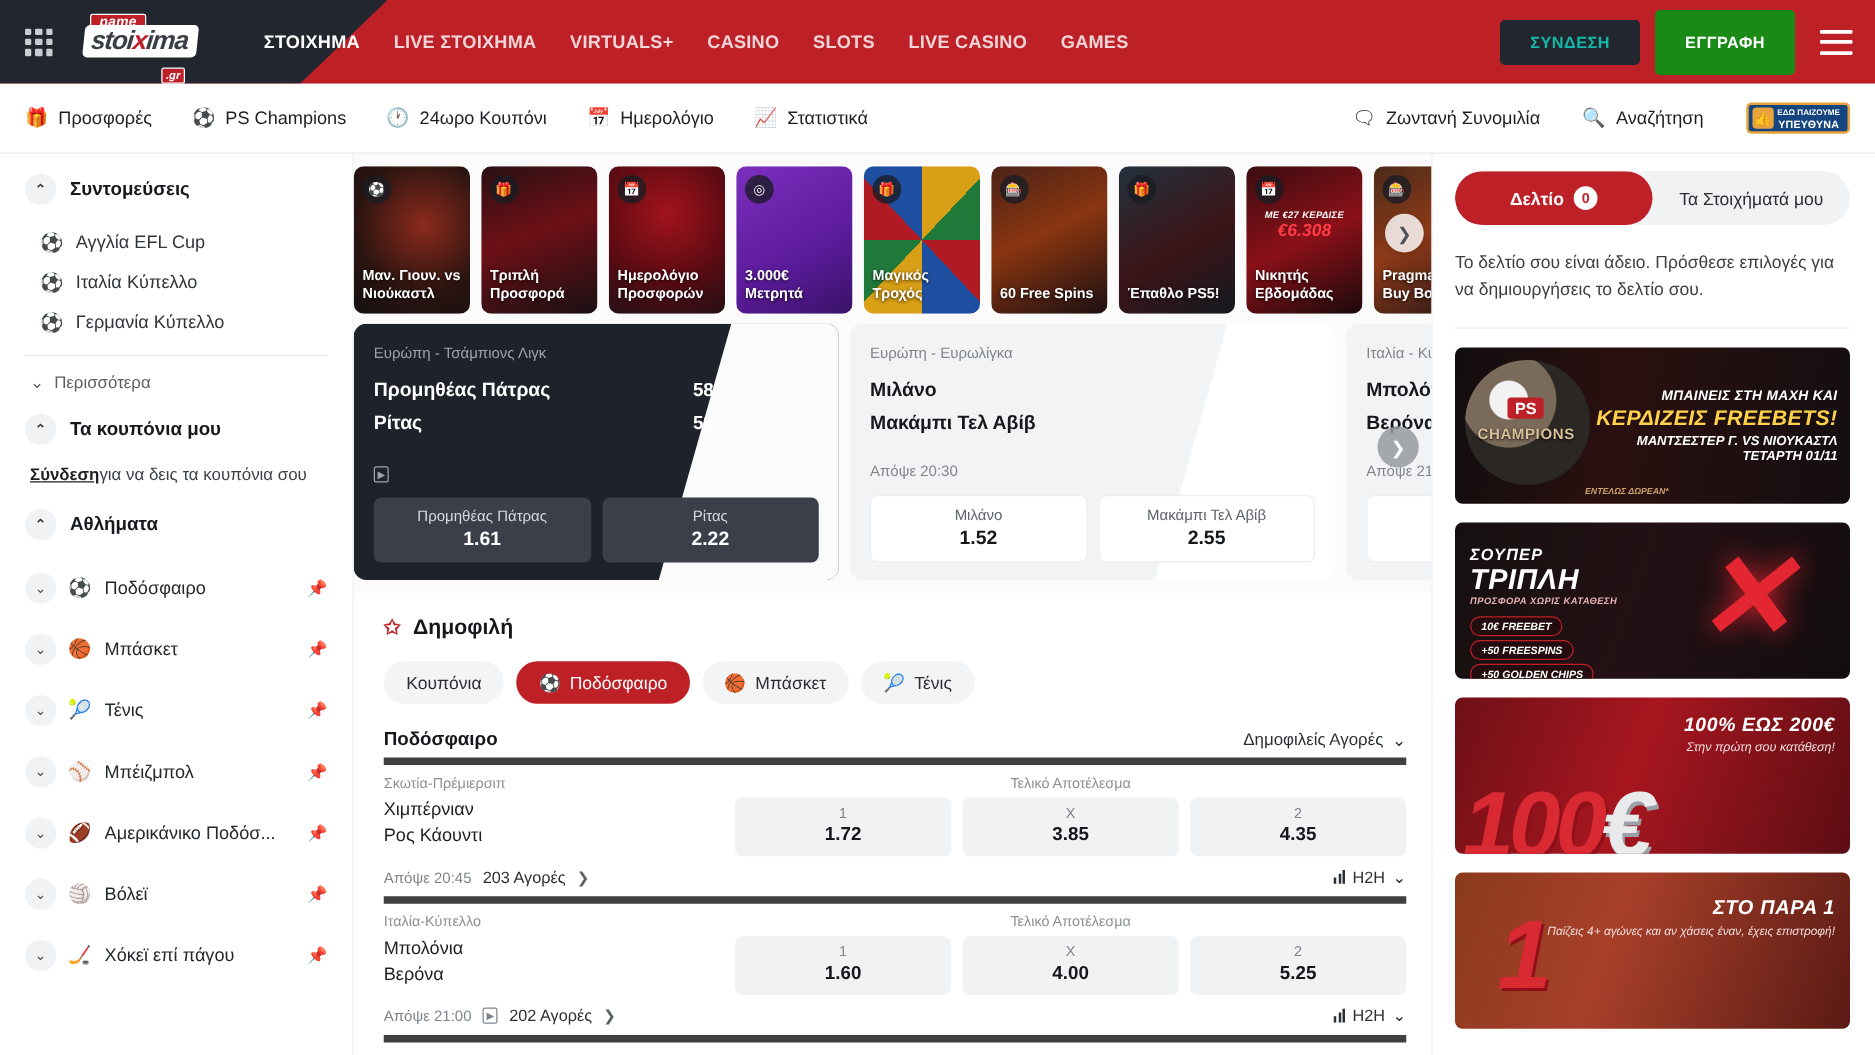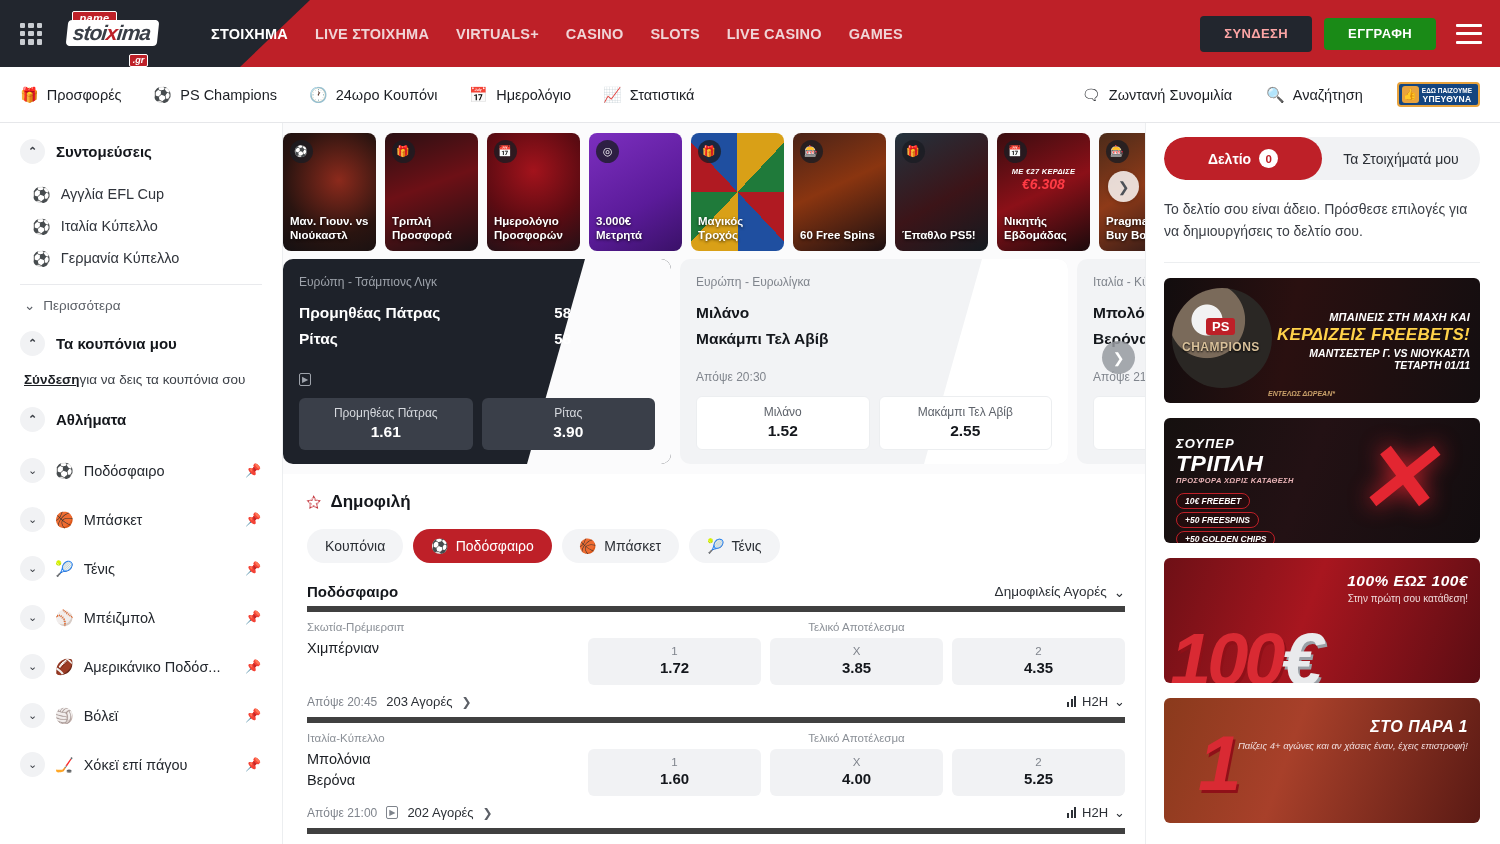--- a/index.html
+++ b/index.html
@@ -67,29 +67,29 @@
     text-decoration: none; letter-spacing: .2px; cursor: pointer;
     white-space: nowrap;
   }
   .mainmenu a.active { color: #ffffff; }
   .mainmenu a.dim { color: #f0d4d6; }
   .topnav-right {
     position: absolute; right: 18px; top: 0; height: 67px;
     display: flex; align-items: center; gap: 12px; z-index: 3;
   }
   .btn-login {
-    background: #22262e; color: #fca5a5; border: none;
+    background: #22262e; color: #14b8a6; border: none;
     font-family: inherit; font-size: 13px; font-weight: bold;
     padding: 0 24px; height: 36px; border-radius: 4px; cursor: pointer;
     letter-spacing: .4px;
   }
   .btn-register {
     background: #1a8a17; color: #fff; border: none;
     font-family: inherit; font-size: 13px; font-weight: bold;
-    padding: 0 24px; height: 32px; border-radius: 4px; cursor: pointer;
+    padding: 0 24px; height: 52px; border-radius: 4px; cursor: pointer;
     letter-spacing: .4px;
   }
   .burger { width: 26px; height: 20px; display:flex; flex-direction:column;
     justify-content:space-between; cursor:pointer; margin-left: 8px; }
   .burger i { height: 3px; background: #fff; border-radius: 1px; display:block; }
 
   
   .subnav {
     height: 56px; background: #fff; border-bottom: 1px solid #e6e7ea;
     display: flex; align-items: center; padding: 0 20px;
@@ -330,21 +330,21 @@
   .tr-3 { font-size:7.5px; color:#e8b3b6; font-weight:bold; font-style:italic; letter-spacing:.4px; margin-bottom:5px;}
   .pill { border:1px solid #BE2028; border-radius:11px; color:#fff; font-size:8.5px;
     font-weight:bold; font-style:italic; padding:2px 8px; margin-top:3px; display:inline-block;
     background: rgba(40,10,12,.6);}
   .bigx { position:absolute; right: 28px; top: 14px; width: 96px; height: 96px; z-index:2;
     color:#e32631; font-size: 96px; font-weight:bold; font-style:italic; line-height:92px;
     text-shadow: 0 0 22px rgba(227,38,49,.9); }
 
   .hundred-text { position:absolute; right:12px; top:14px; text-align:right; z-index:3;}
   .h-1 { font-size: 15.5px; color:#fff; font-weight:bold; font-style:italic; letter-spacing:.5px;}
-  .h-2 { font-size: 10px; color:#f0dcdc; margin-top:3px;}
+  .h-2 { font-size: 10px; color:#f0dcdc; font-style:italic; margin-top:3px;}
   .big100 { position:absolute; left: 6px; bottom: -14px; font-size: 74px; font-weight:bold;
     font-style:italic; color:#d92a33; line-height:74px; z-index:2; letter-spacing:-4px;
     text-shadow: 2px 3px 0 #8f1018;}
   .big100 span { color:#e9eaec; text-shadow: 2px 3px 0 #9aa0a6;}
 
   .para-text { position:absolute; right:12px; top:20px; text-align:right; z-index:3;}
   .p-1 { font-size: 16px; color:#fff; font-weight:bold; font-style:italic; letter-spacing:.5px;}
   .p-2 { font-size: 9.5px; color:#f0dcdc; font-style:italic; line-height:13px; margin-top:3px;}
   .big1 { position:absolute; left: 34px; top: 26px; font-size: 78px; font-weight:bold;
     font-style:italic; color:#d92a33; line-height:78px; z-index:2;
@@ -587,21 +587,21 @@
           <span class="tvbox">▶</span>
           <span></span>
         </div>
         <div class="lc-odds">
           <div class="odd-btn">
             <div class="on">Προμηθέας Πάτρας</div>
             <div class="ov">1.61</div>
           </div>
           <div class="odd-btn">
             <div class="on">Ρίτας</div>
-            <div class="ov">3.90</div>
+            <div class="ov">2.22</div>
           </div>
         </div>
       </div>
 
       <div class="live-card light">
         <div class="lc-wedge"></div>
         <div class="lc-league">Ευρώπη - Ευρωλίγκα</div>
         <div class="lc-team">
           <span>Μιλάνο</span>
           <span class="sc"></span>
@@ -678,20 +678,21 @@
           <span>Δημοφιλείς Αγορές</span>
           <span>⌄</span>
         </div>
       </div>
 
       <div class="match">
         <div class="m-top">
           <div class="m-left">
             <div class="m-league">Σκωτία-Πρέμιερσιπ</div>
             <div class="m-teams">Χιμπέρνιαν</div>
+            <div class="m-teams">Ρος Κάουντι</div>
           </div>
           <div class="m-odds-wrap">
             <div class="m-market">Τελικό Αποτέλεσμα</div>
             <div class="m-odds">
               <div class="m-odd">
                 <div class="lbl">1</div>
                 <div class="val">1.72</div>
               </div>
               <div class="m-odd">
                 <div class="lbl">X</div>
@@ -807,21 +808,21 @@
         <div class="pill">+50 FREESPINS</div><br>
         <div class="pill">+50 GOLDEN CHIPS</div>
       </div>
     </div>
 
     <div class="banner" style="background:linear-gradient(110deg,#6e1016 0%, #a8161f 45%, #5c0d13 100%);">
       <div class="big100">
         <span style="color:#d92a33;text-shadow:2px 3px 0 #8f1018;">100</span><span>€</span>
       </div>
       <div class="hundred-text">
-        <div class="h-1">100% ΕΩΣ 100€</div>
+        <div class="h-1">100% ΕΩΣ 200€</div>
         <div class="h-2">Στην πρώτη σου κατάθεση!</div>
       </div>
     </div>
 
     <div class="banner" style="background:linear-gradient(110deg,#8a3a1c 0%, #a8402a 40%, #5a1a14 100%);">
       <div class="big1">1</div>
       <div class="para-text">
         <div class="p-1">ΣΤΟ ΠΑΡΑ 1</div>
         <div class="p-2">Παίζεις 4+ αγώνες και αν χάσεις έναν, έχεις επιστροφή!</div>
       </div>

